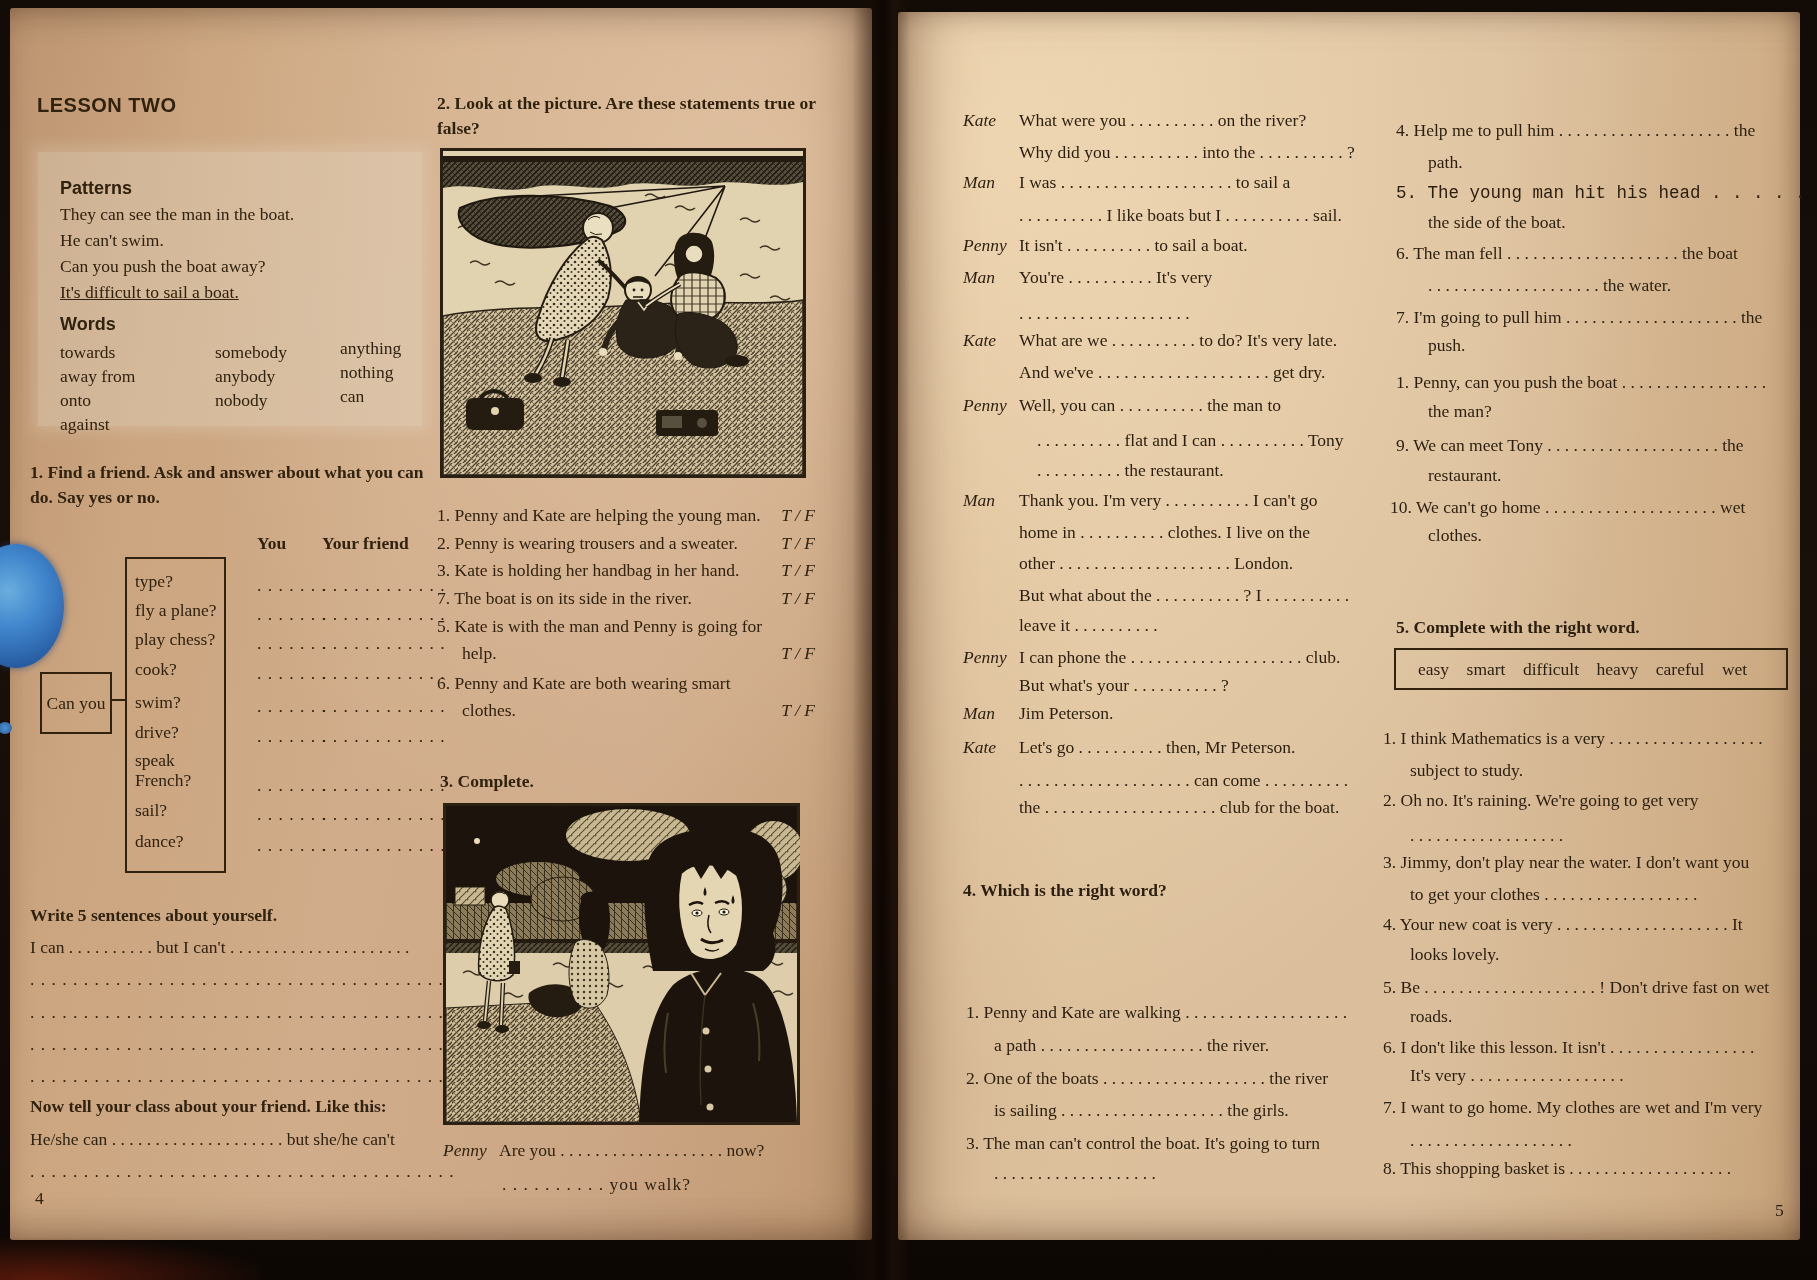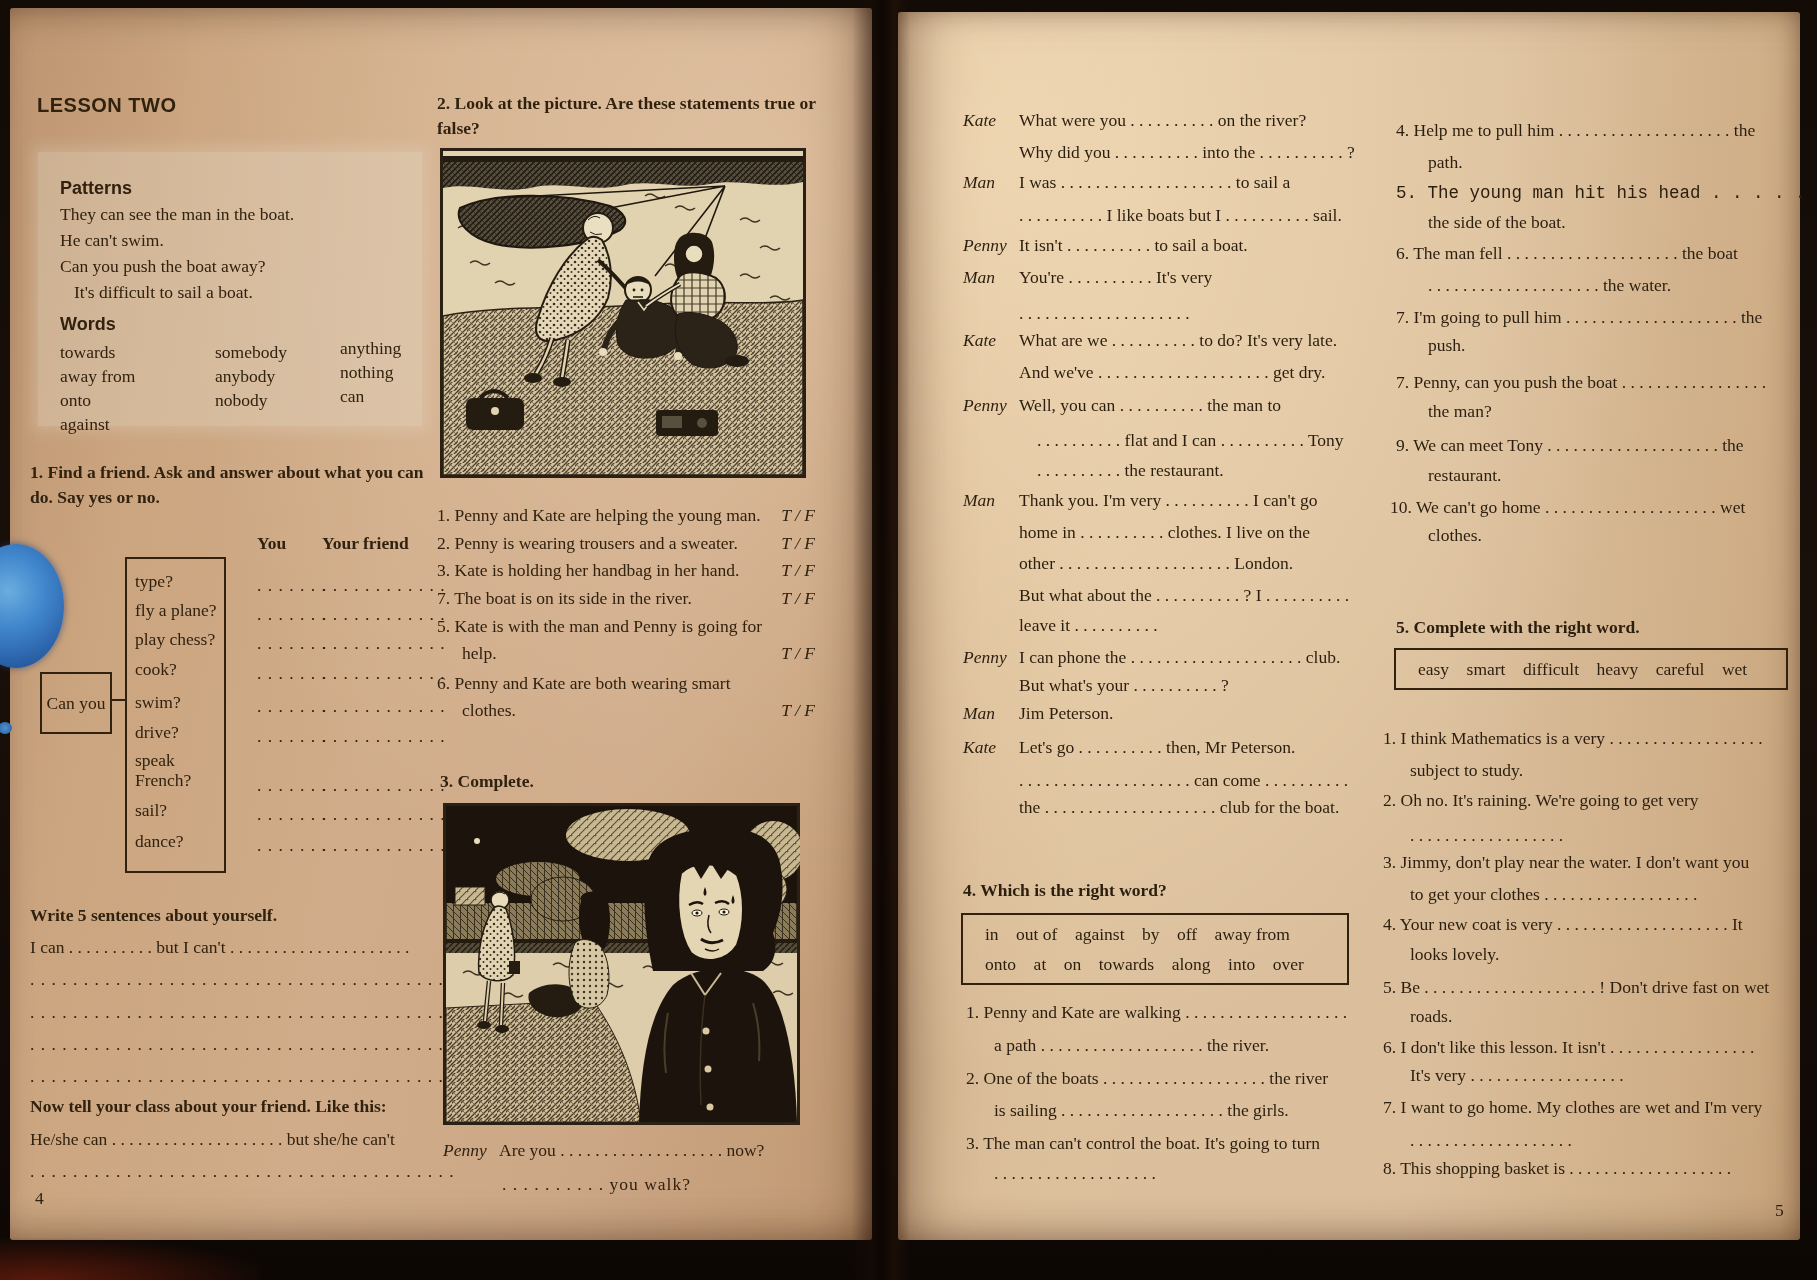--- a/index.html
+++ b/index.html
@@ -57,21 +57,21 @@
 
   <div id="left-page">
 
     <div class="abs sans" style="left:27px;top:86px;font-size:20px;letter-spacing:.5px;">LESSON TWO</div>
 
     <div class="abs wash" style="left:28px;top:144px;width:384px;height:274px;padding:0;"></div>
     <div class="abs sans" style="left:50px;top:170px;font-size:18px;">Patterns</div>
     <div class="abs nw" style="left:50px;top:196px;">They can see the man in the boat.</div>
     <div class="abs nw" style="left:50px;top:222px;">He can't swim.</div>
     <div class="abs nw" style="left:50px;top:248px;">Can you push the boat away?</div>
-    <div class="abs nw" style="left:64px;top:274px;">It's difficult to sail a boat.</div>
+    <div class="abs nw" style="left:50px;top:274px;text-decoration:underline;">It's difficult to sail a boat.</div>
 
     <div class="abs sans" style="left:50px;top:306px;font-size:18px;">Words</div>
     <div class="abs" style="left:50px;top:332px;width:120px;line-height:24px;">
       <div>towards</div>
       <div>away from</div>
       <div>onto</div>
       <div>against</div>
     </div>
     <div class="abs" style="left:205px;top:332px;width:110px;line-height:24px;">
       <div>somebody</div>
@@ -428,40 +428,36 @@
     <div class="abs dlg" style="left:65px;top:758px;">
         <span class="sp"></span>
         <span class="tx">. . . . . . . . . . . . . . . . . . . .  can come  . . . . . . . . . .</span>
       </div>
     <div class="abs dlg" style="left:65px;top:785px;">
         <span class="sp"></span>
         <span class="tx">the  . . . . . . . . . . . . . . . . . . . .  club for the boat.</span>
       </div>
 
     <div class="abs b nw" style="left:65px;top:868px;">4.  Which is the right word?</div>
-    <div class="abs wordbox" style="left:63px;top:901px;width:362px;">
-      <div class="pre">in    out of    against    by    off    away from</div>
-      <div class="pre">onto    at    on    towards    along    into    over</div>
-    </div>
     <div class="abs nw" style="left:68px;top:990px;">1.  Penny and Kate are walking  . . . . . . . . . . . . . . . . . . .</div>
     <div class="abs nw" style="left:96px;top:1023px;">a path  . . . . . . . . . . . . . . . . . . .  the river.</div>
     <div class="abs nw" style="left:68px;top:1056px;">2.  One of the boats  . . . . . . . . . . . . . . . . . . .  the river</div>
     <div class="abs nw" style="left:96px;top:1088px;">is sailing  . . . . . . . . . . . . . . . . . . .  the girls.</div>
     <div class="abs nw" style="left:68px;top:1121px;">3.  The man can't control the boat.  It's going to turn</div>
     <div class="abs nw" style="left:96px;top:1151px;">. . . . . . . . . . . . . . . . . . .</div>
 
     <div class="abs nw" style="left:498px;top:108px;">4.  Help me to pull him  . . . . . . . . . . . . . . . . . . . .  the</div>
     <div class="abs nw" style="left:530px;top:140px;">path.</div>
     <div class="abs nw" style="left:498px;top:171px;font-family:Liberation Mono, monospace;">5.  The young man hit his head  . . . . . . . . . . . . . . . . . . . .</div>
     <div class="abs nw" style="left:530px;top:200px;">the side of the boat.</div>
     <div class="abs nw" style="left:498px;top:231px;">6.  The man fell  . . . . . . . . . . . . . . . . . . . .  the boat</div>
     <div class="abs nw" style="left:530px;top:263px;">. . . . . . . . . . . . . . . . . . . .  the water.</div>
     <div class="abs nw" style="left:498px;top:295px;">7.  I'm going to pull him  . . . . . . . . . . . . . . . . . . . .  the</div>
     <div class="abs nw" style="left:530px;top:323px;">push.</div>
-    <div class="abs nw" style="left:498px;top:360px;">7.  Penny, can you push the boat  . . . . . . . . . . . . . . . . .</div>
+    <div class="abs nw" style="left:498px;top:360px;">1.  Penny, can you push the boat  . . . . . . . . . . . . . . . . .</div>
     <div class="abs nw" style="left:530px;top:389px;">the man?</div>
     <div class="abs nw" style="left:498px;top:423px;">9.  We can meet Tony  . . . . . . . . . . . . . . . . . . . .  the</div>
     <div class="abs nw" style="left:530px;top:453px;">restaurant.</div>
     <div class="abs nw" style="left:492px;top:485px;">10.  We can't go home  . . . . . . . . . . . . . . . . . . . .  wet</div>
     <div class="abs nw" style="left:530px;top:513px;">clothes.</div>
 
     <div class="abs b nw" style="left:498px;top:605px;">5.  Complete with the right word.</div>
     <div class="abs wordbox" style="left:496px;top:636px;width:368px;">
       <div class="pre">easy    smart    difficult    heavy    careful    wet</div>
     </div>

